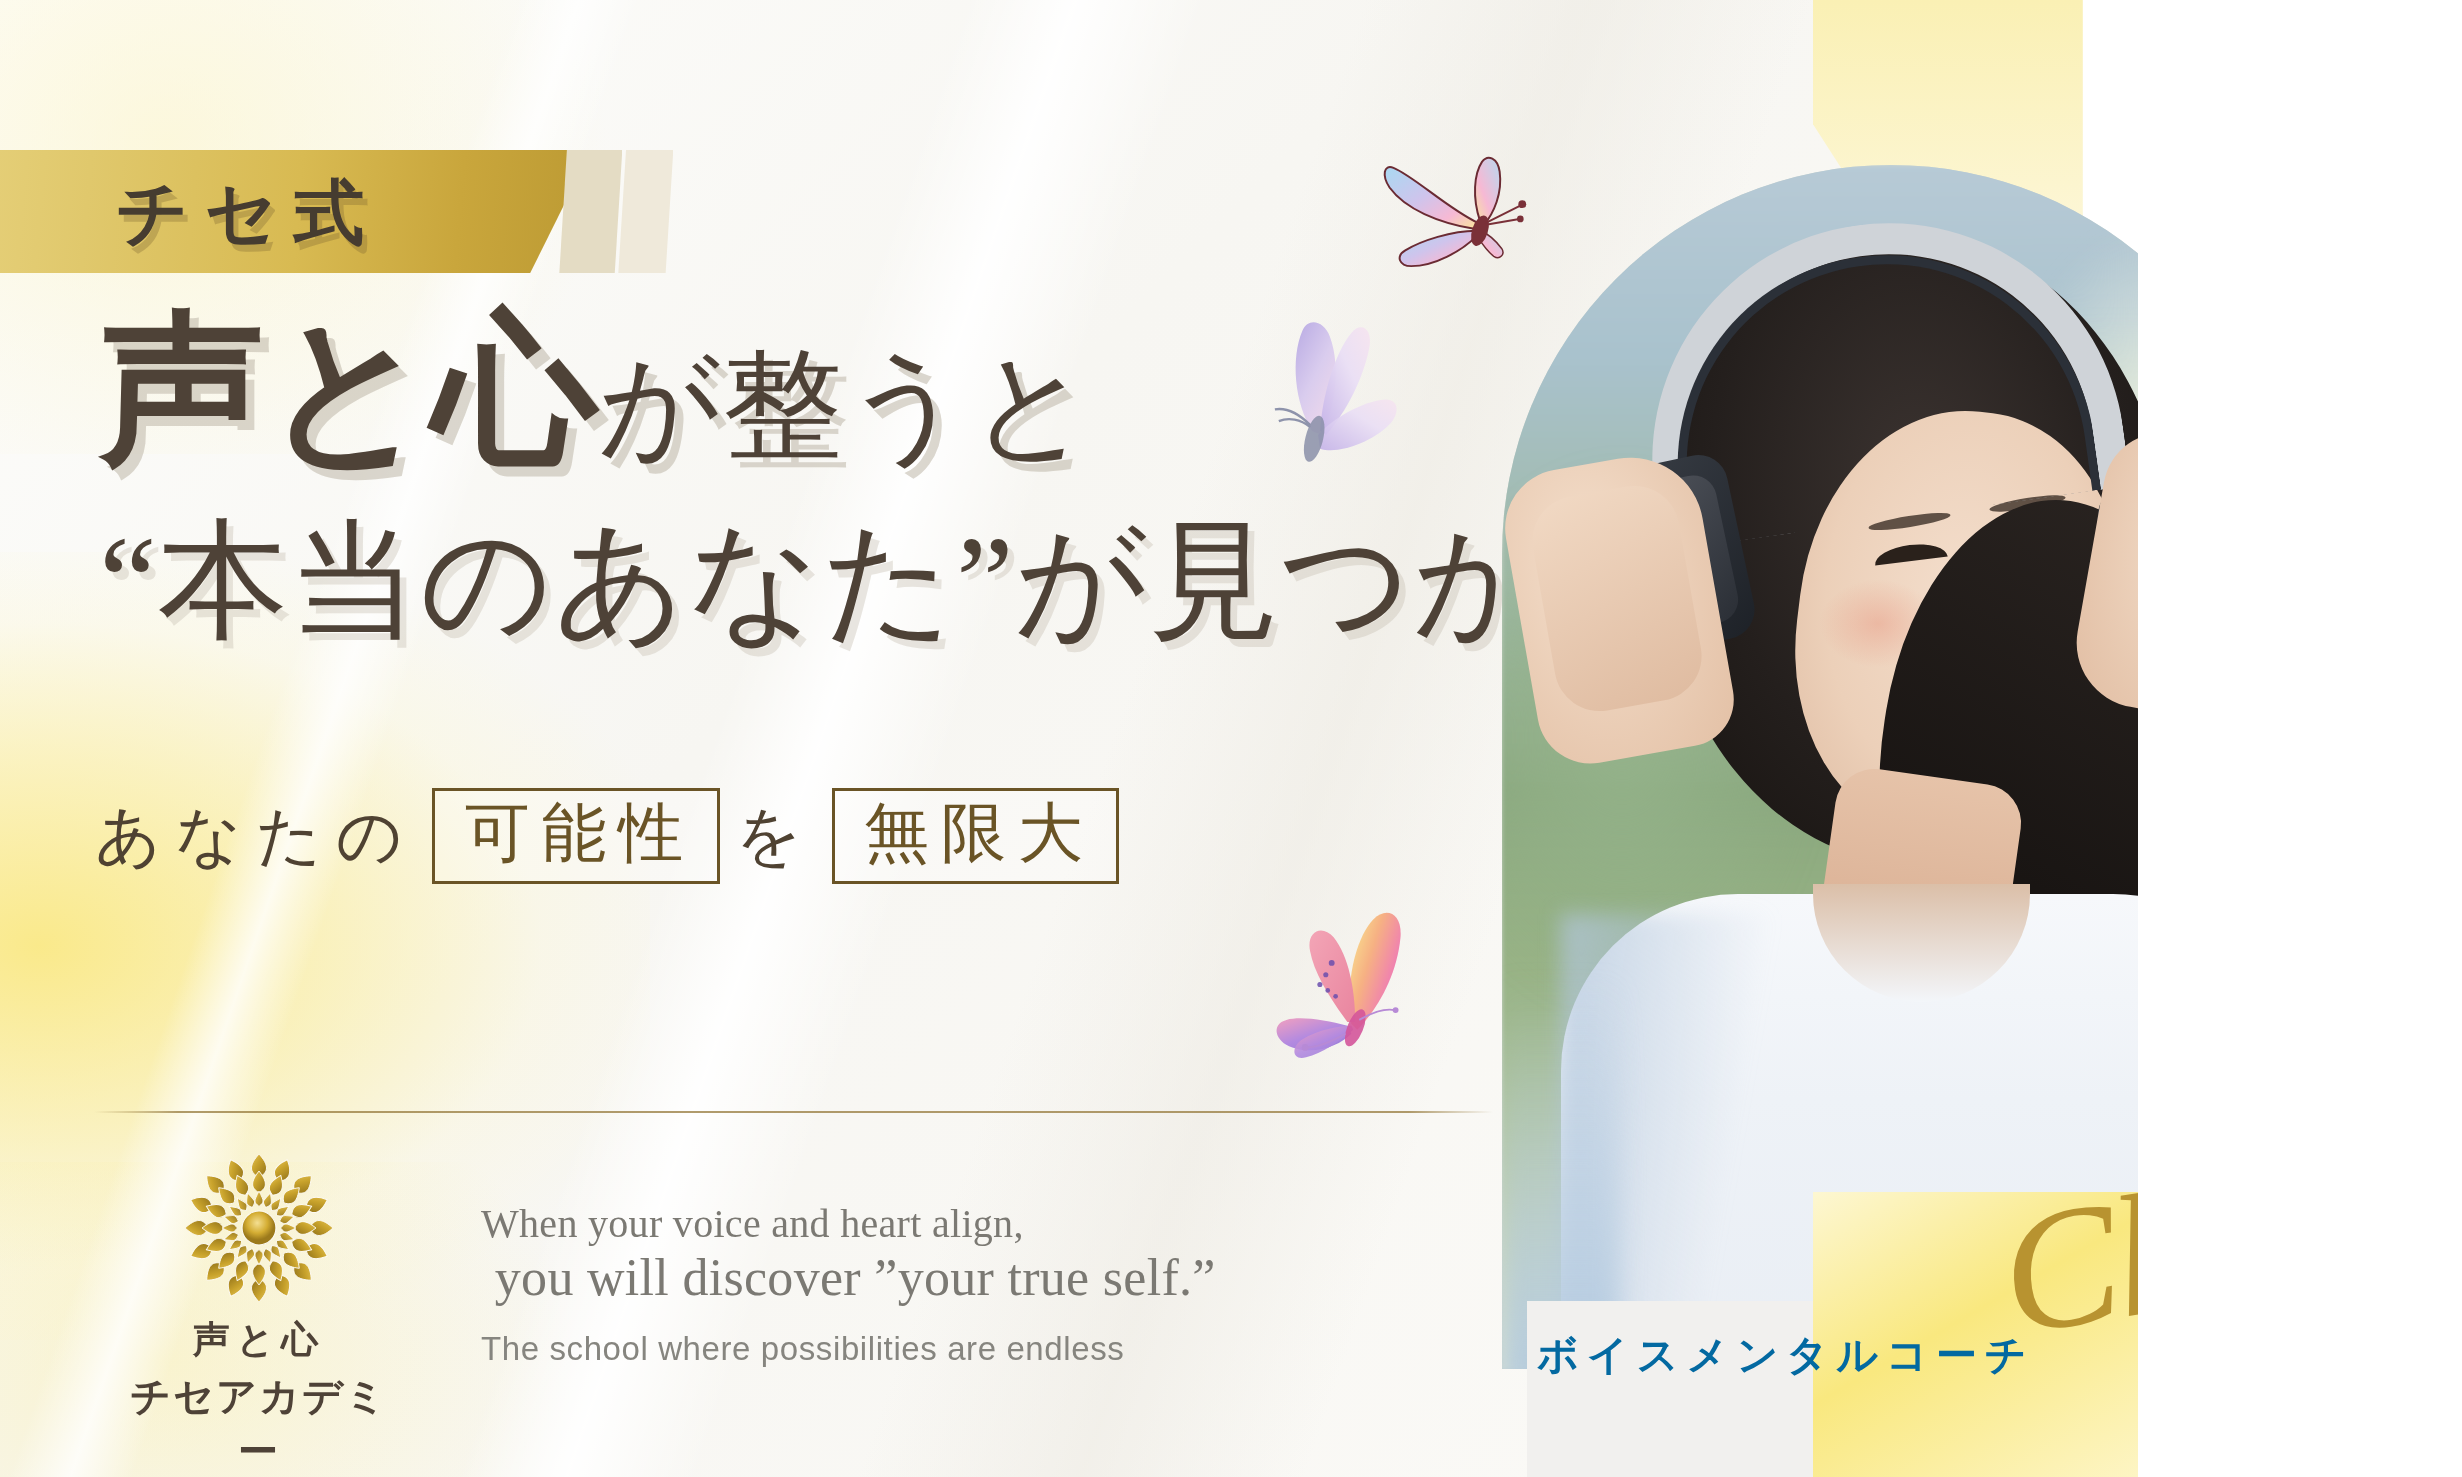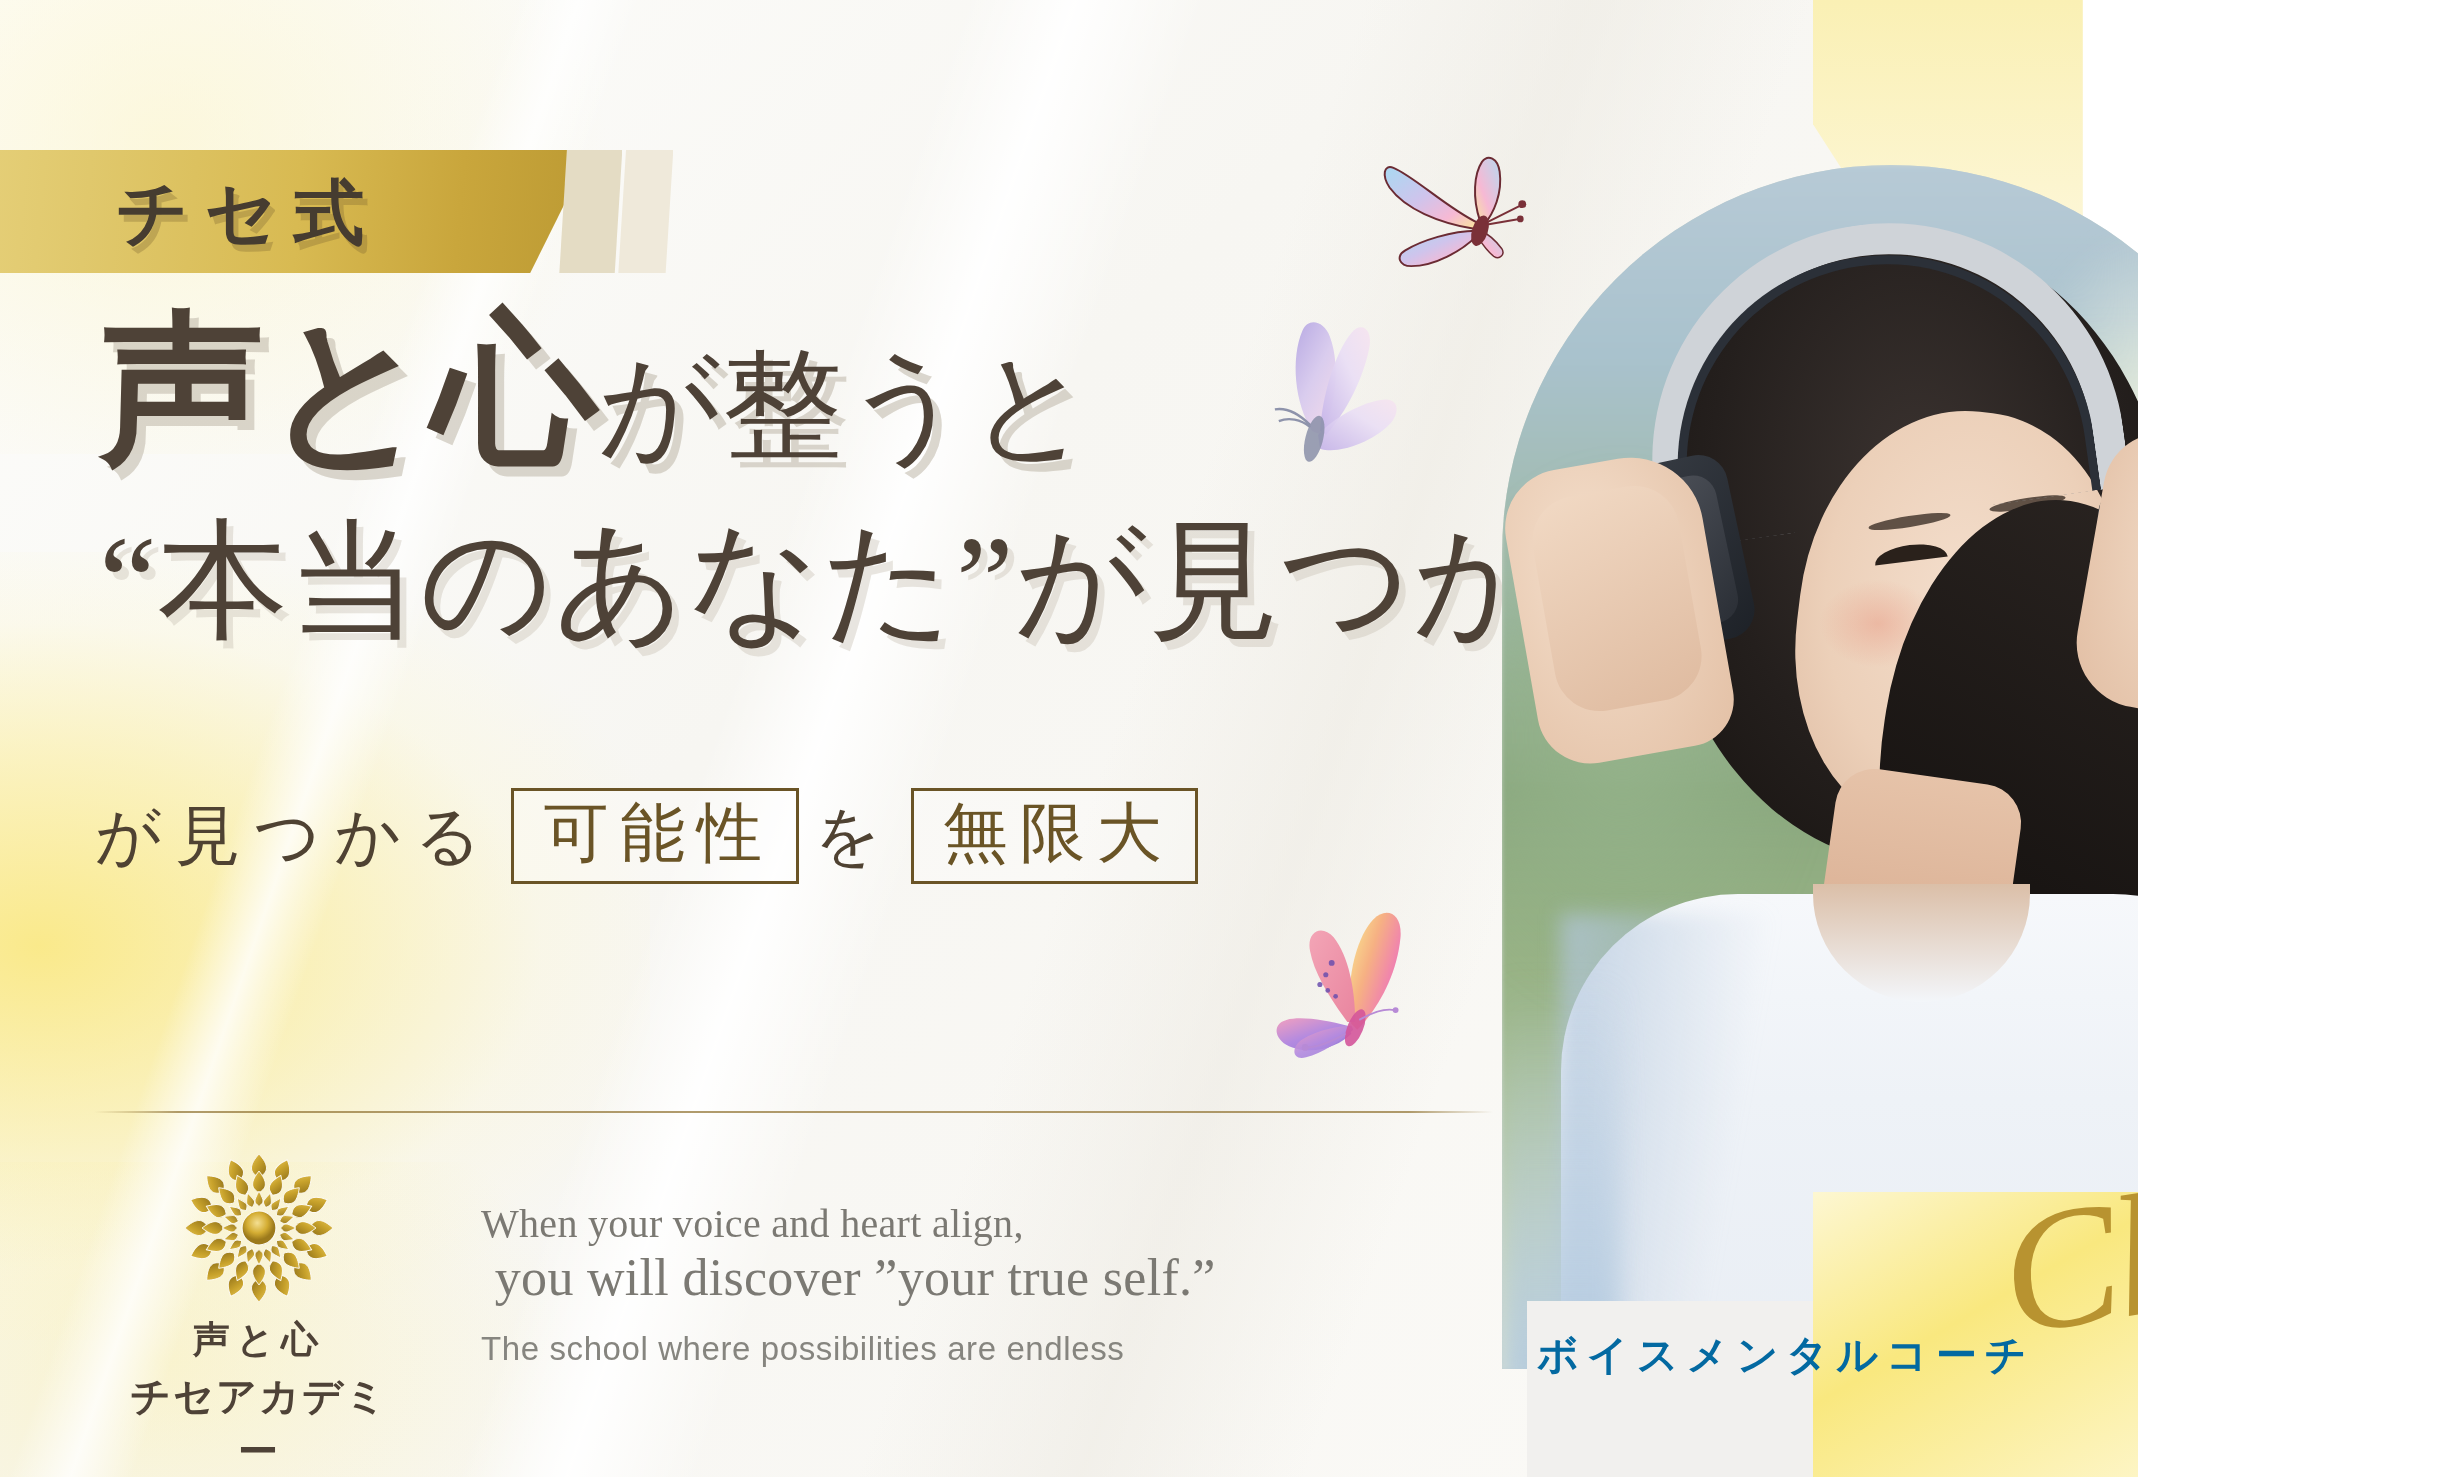--- a/index.html
+++ b/index.html
@@ -192,21 +192,21 @@
   </div>
 
   <div class="hl-wrap">
     <div class="hl-line hl1">
       <span class="big">声と心</span><span class="mid">が整うと</span>
     </div>
     <div class="hl-line hl2">“本当のあなた”が見つかる</div>
   </div>
 
   <div class="subline">
-    <span class="plain">が見つかる</span>
+    <span class="plain">あなたの</span>
     <span class="boxed">可能性</span>
     <span class="plain">を</span>
     <span class="boxed">無限大</span>
   </div>
 
   <div class="divider"></div>
 
   <div class="logo-block">
     <svg class="logo-mark" viewBox="0 0 200 200">
       <defs>

